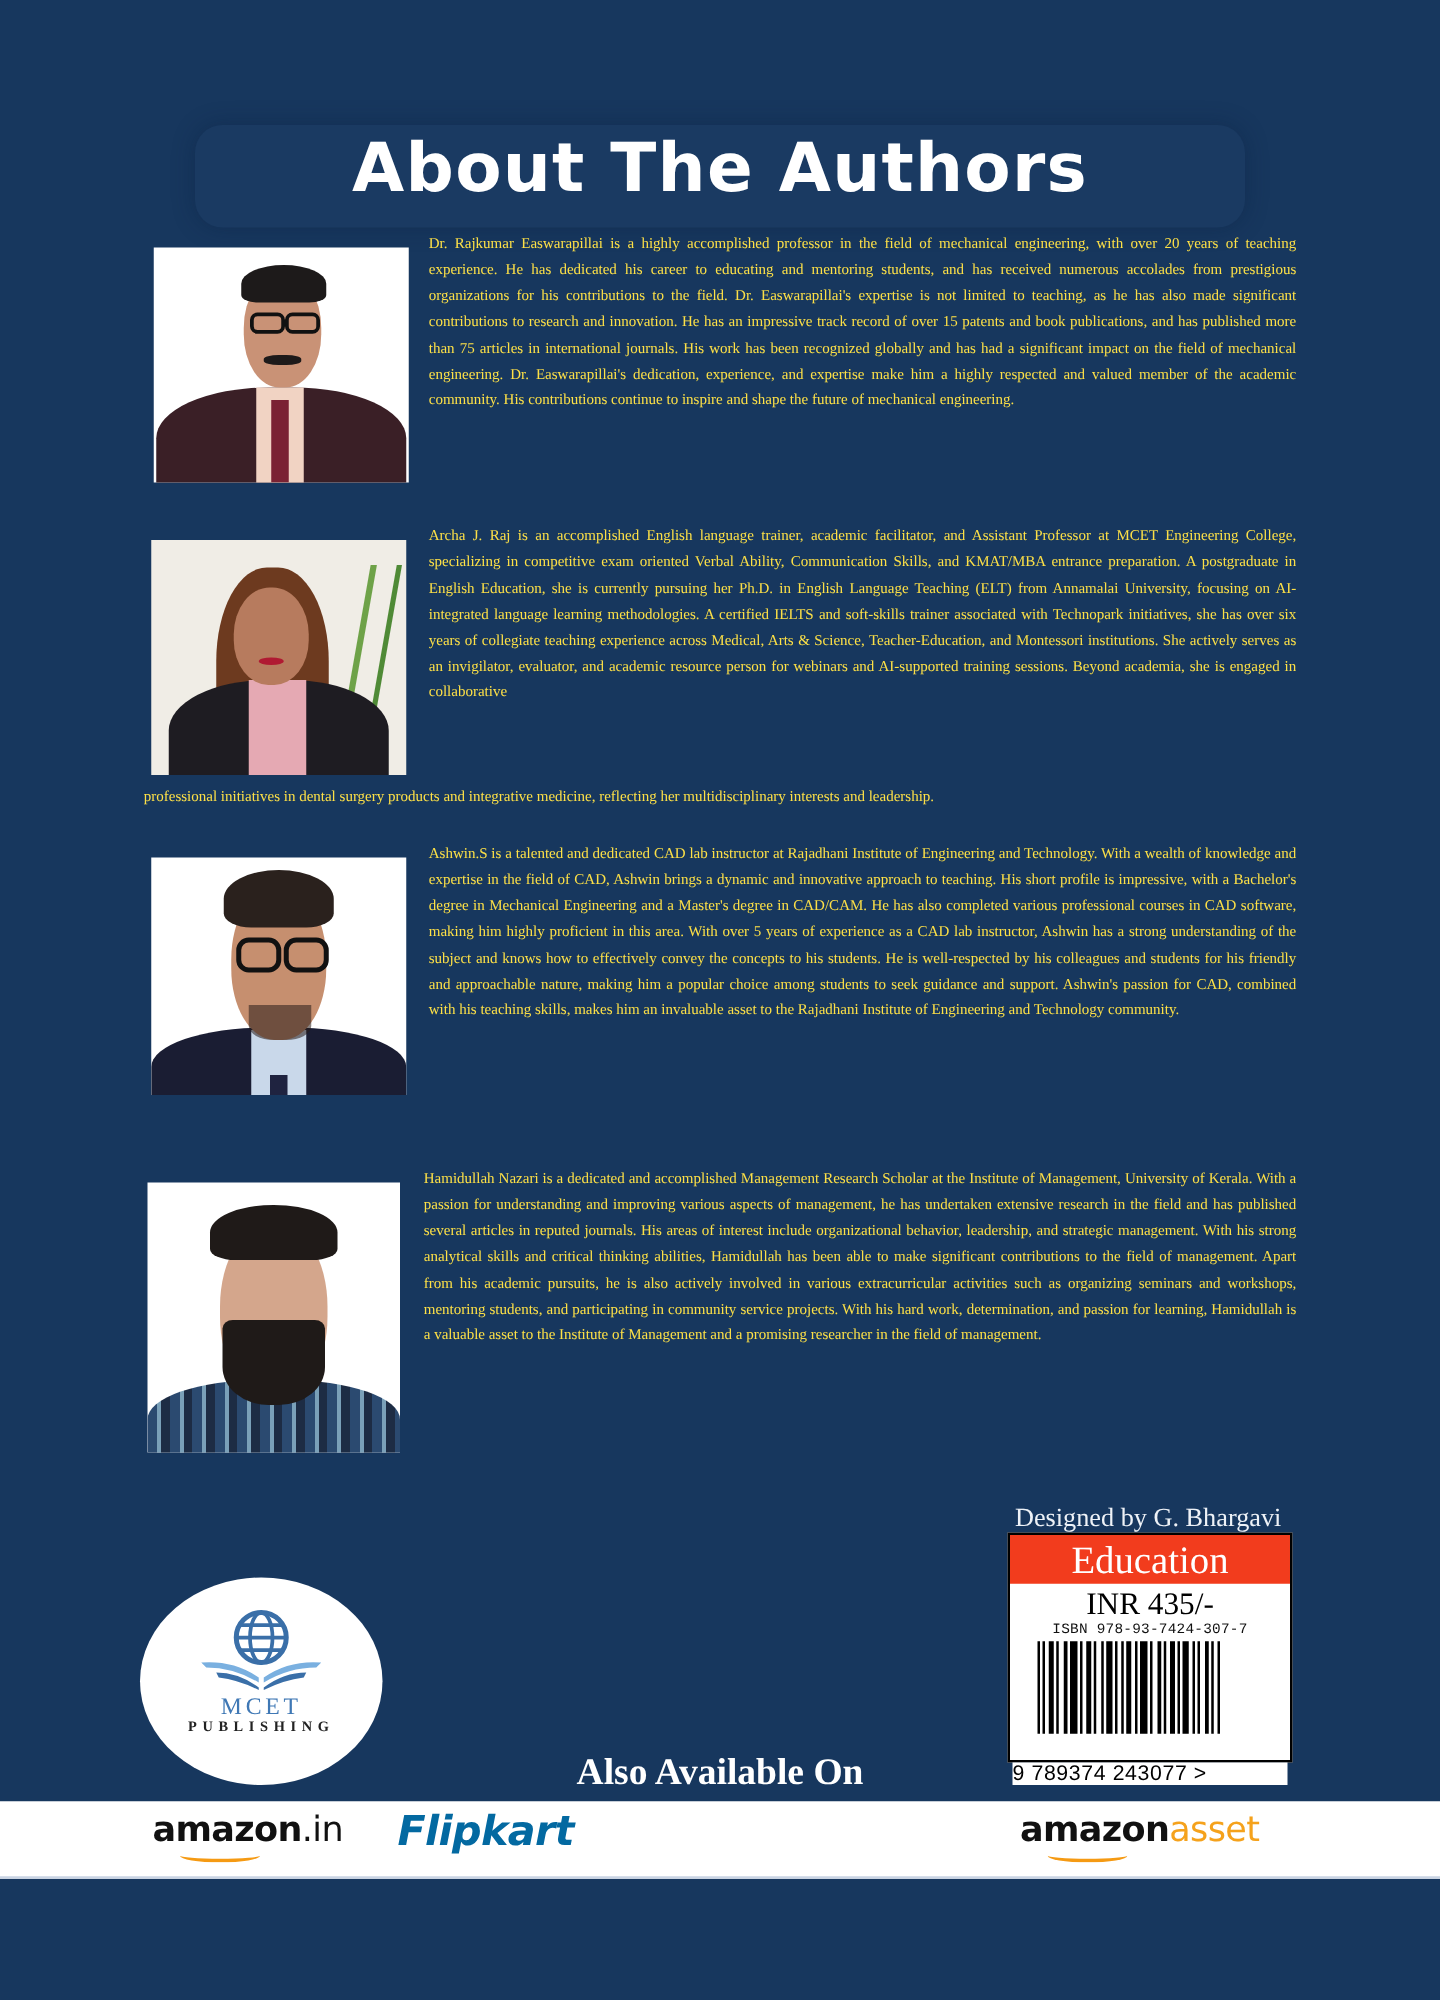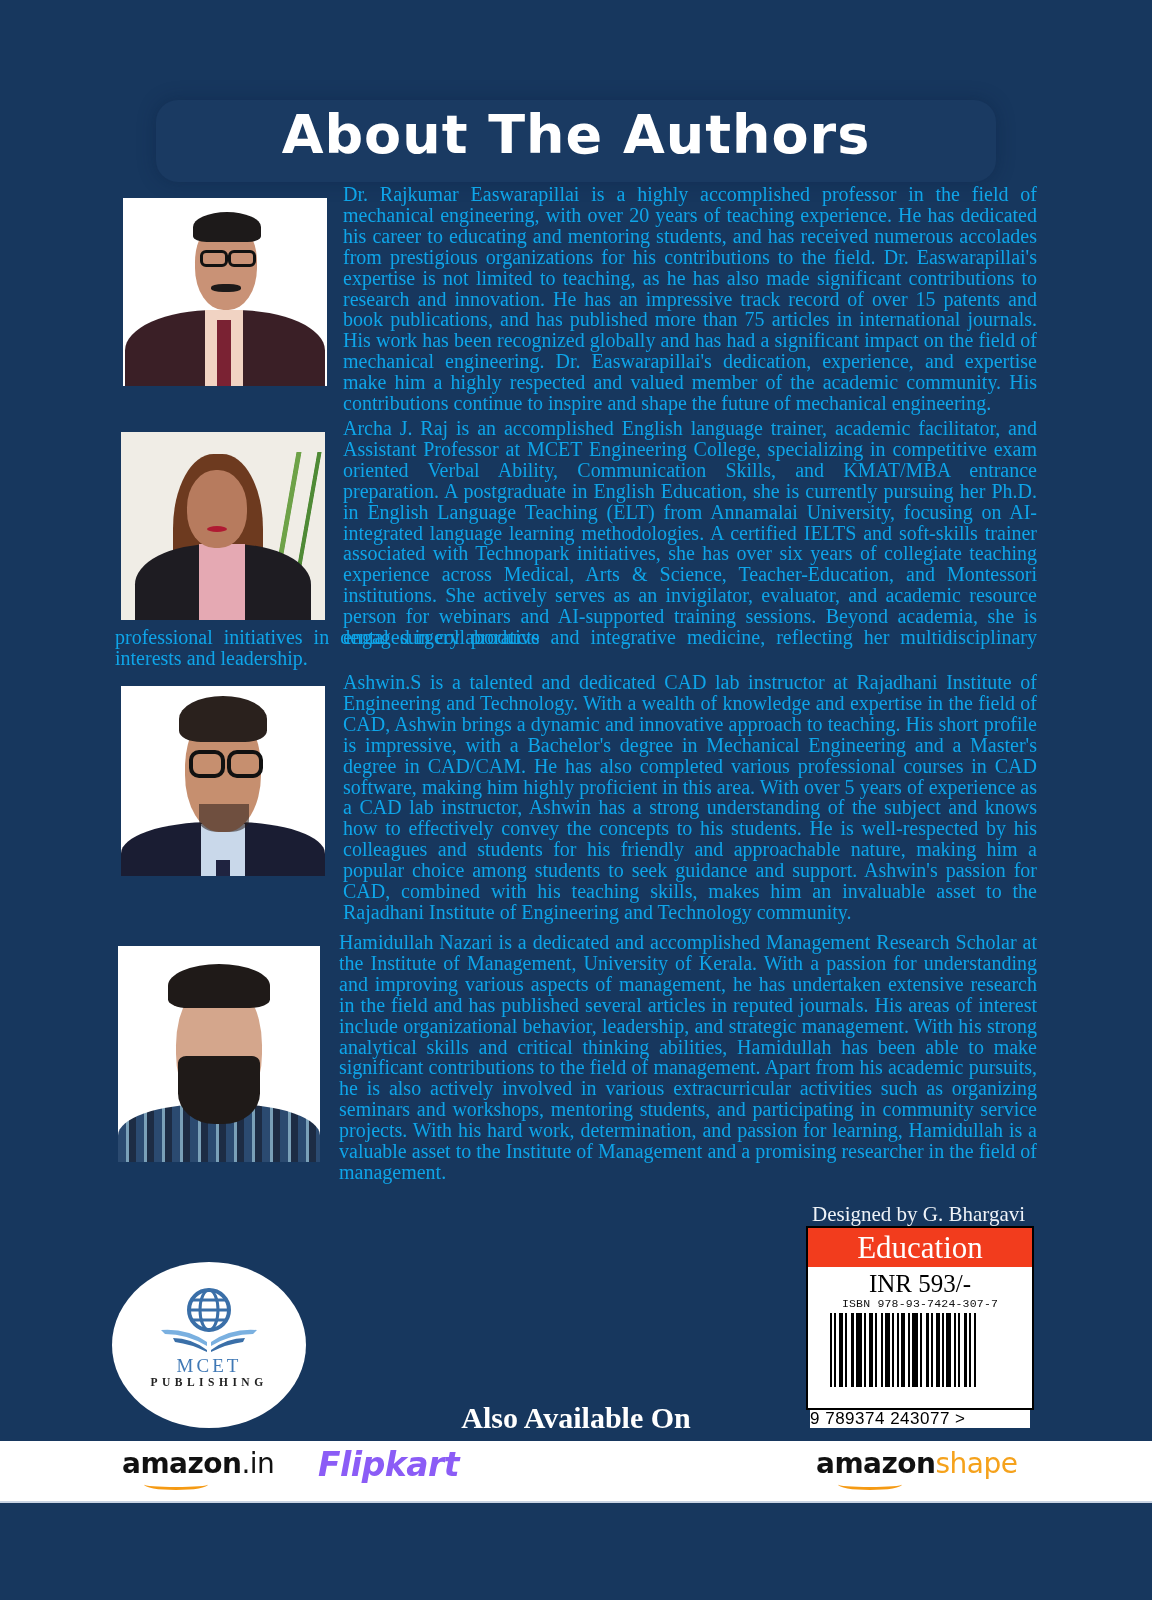--- a/index.html
+++ b/index.html
@@ -17,22 +17,22 @@
   }
   .title {
     position: absolute; left: 0; top: 103px; width: 1152px; text-align: center;
     font-family: "DejaVu Sans", sans-serif; font-weight: bold;
     font-size: 54px; color: #ffffff; letter-spacing: 1px;
   }
   .photo {
     position: absolute; background: #ffffff; overflow: hidden;
   }
   .bio {
-    position: absolute; font-size: 20px; line-height: 20.9px;
-    text-align: justify; color: #0ea5e9;
+    position: absolute; font-size: 12px; line-height: 20.9px;
+    text-align: justify; color: #fde047;
   }
   .av-body { position:absolute; border-radius: 45% 45% 0 0; }
   .av-head { position:absolute; border-radius: 48% 48% 46% 46%; background:#c99276; }
   .av-hair { position:absolute; background:#1d1a1a; }
   .av-glasses { position:absolute; border:3px solid #111; border-radius: 6px; }
   .av-shirt { position:absolute; }
   .av-tie { position:absolute; background:#7a2233; }
 
   .designer {
     position: absolute; left: 812px; top: 1202px;
@@ -89,21 +89,21 @@
     font-family: "DejaVu Sans", sans-serif; font-weight: bold; font-size: 28px; color:#111;
     letter-spacing: -0.5px;
   }
   .amz-suffix { font-weight: normal; }
   .kindle { color:#f5a21c; font-weight: normal; }
   .smile {
     position:absolute; height: 8px; border-bottom: 3px solid #f59a13; border-radius: 0 0 50% 50%;
   }
   .flip {
     font-family: "DejaVu Sans", sans-serif; font-weight: bold; font-style: italic;
-    font-size: 33px; color:#8b5cf6; letter-spacing: -0.5px;
+    font-size: 33px; color:#0369a1; letter-spacing: -0.5px;
   }
   .camel {
     font-family: "DejaVu Sans", sans-serif; font-weight: bold; font-size: 31px;
     color:#3d6fa6; letter-spacing: -1px; transform: scaleX(0.86); transform-origin: left;
   }
   .camel .c { color:#4f9bd8; }
 </style>
 </head>
 <body>
 
@@ -150,21 +150,21 @@
   <div class="av-head" style="left:58px; top:32px; width:86px; height:140px; background:#d4a68c;"></div>
   <div class="av-hair" style="left:50px; top:18px; width:102px; height:44px; border-radius:50% 50% 20% 20%; background:#1f1a18;"></div>
   <div style="position:absolute; left:60px; top:110px; width:82px; height:68px; background:#1f1a18; border-radius:10% 10% 45% 45%;"></div>
 </div>
 <div class="bio" style="left:339px; top:932px; width:698px;">Hamidullah Nazari is a dedicated and accomplished Management Research Scholar at the Institute of Management, University of Kerala. With a passion for understanding and improving various aspects of management, he has undertaken extensive research in the field and has published several articles in reputed journals. His areas of interest include organizational behavior, leadership, and strategic management. With his strong analytical skills and critical thinking abilities, Hamidullah has been able to make significant contributions to the field of management. Apart from his academic pursuits, he is also actively involved in various extracurricular activities such as organizing seminars and workshops, mentoring students, and participating in community service projects. With his hard work, determination, and passion for learning, Hamidullah is a valuable asset to the Institute of Management and a promising researcher in the field of management.</div>
 
 <div class="designer">Designed by G. Bhargavi</div>
 
 <div class="price-box">
   <div class="price-head">Education</div>
-  <div class="price-val">INR 593/-</div>
+  <div class="price-val">INR 435/-</div>
   <div class="isbn-top">ISBN 978-93-7424-307-7</div>
   <div class="barcode">
     <span style="width:2px"></span>
       <i style="width:2px"></i>
       <span style="width:2px"></span>
       <i style="width:3px"></i>
     <span style="width:4px"></span>
       <i style="width:2px"></i>
       <span style="width:2px"></span>
       <i style="width:4px"></i>
@@ -235,16 +235,16 @@
 
 <div class="also">Also Available On</div>
 
 <div class="store-band">
   <div class="store" style="left:122px; width:160px;">
     <span class="amz-text"><span>amazon</span><span class="amz-suffix">.in</span></span>
     <div class="smile" style="left:22px; top:32px; width:64px;"></div>
   </div>
   <div class="store flip" style="left:318px; top:4px;">Flipkart</div>
   <div class="store" style="left:816px; width:220px;">
-    <span class="amz-text"><span>amazon</span><span class="kindle">shape</span></span>
+    <span class="amz-text"><span>amazon</span><span class="kindle">asset</span></span>
     <div class="smile" style="left:22px; top:32px; width:64px;"></div>
   </div>
 </div>
 
 </body></html>

